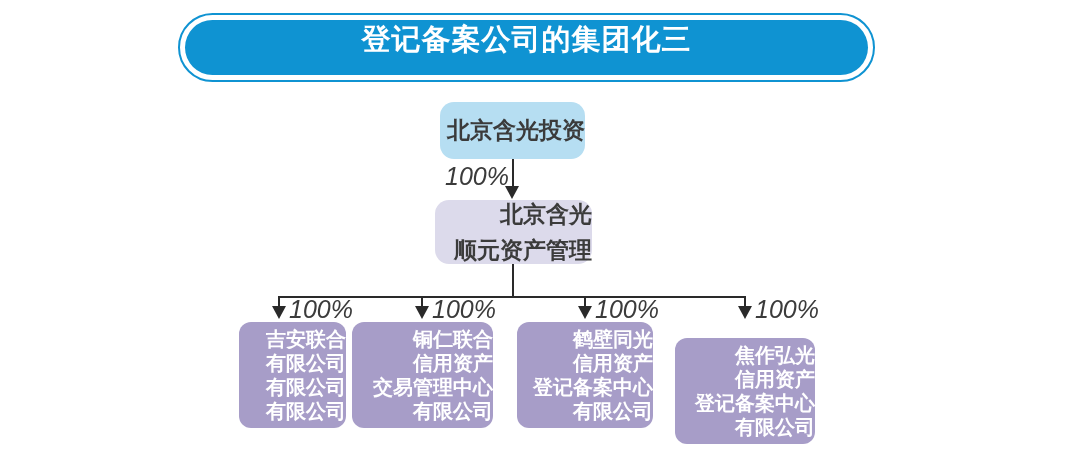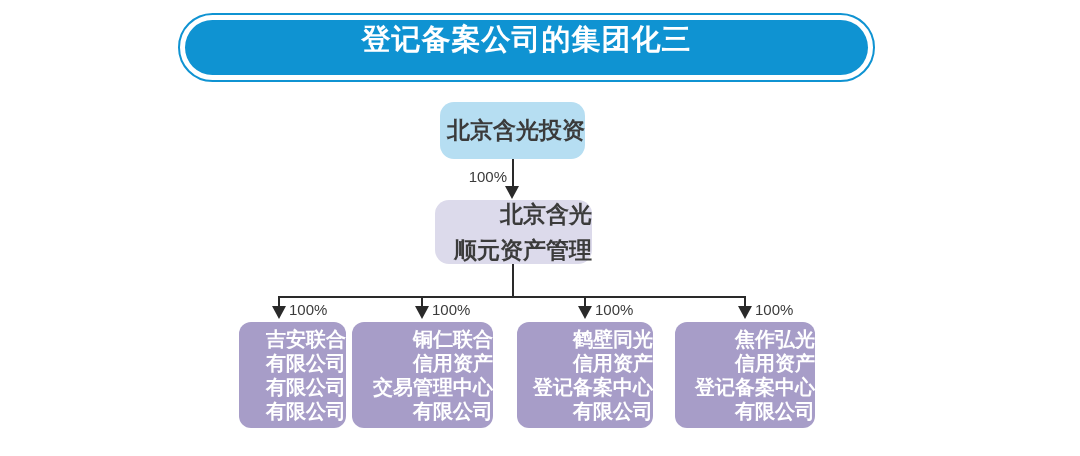--- a/index.html
+++ b/index.html
@@ -34,34 +34,34 @@
     left:435px;top:200px;width:157px;height:64px;background:#dcdaeb;border-radius:14px;gap:8px;
   }
   .node-middle span{color:#3b3b3b;font-size:23px;font-weight:bold;line-height:28px;}
   .node-child{
     top:322px;height:106px;background:#a79dc8;border-radius:12px;
   }
   .node-child span{color:#ffffff;font-size:20px;font-weight:bold;line-height:24px;}
   .child-a{left:239px;width:107px;}
   .child-b{left:352px;width:141px;}
   .child-c{left:517px;width:136px;}
-  .child-d{left:675px;width:140px;}
+  .child-d{left:675px;width:140px;margin-top:16px;}
   
   .line{position:absolute;background:#2a2a2a;}
   .v-line{width:2px;}
   .h-line{height:2px;}
   
   .arrowhead{
     position:absolute;width:0;height:0;
     border-left:7px solid transparent;border-right:7px solid transparent;
     border-top:13px solid #2a2a2a;
   }
   
   .pct{
-    position:absolute;color:#3b3b3b;font-size:15px;line-height:21px;white-space:nowrap;
+    position:absolute;color:#3b3b3b;font-size:25px;line-height:21px;white-space:nowrap;font-style:italic;
   }
   .pct-right{text-align:left;}
   .pct-left{text-align:right;}
 </style>
 </head>
 <body>
 
 <div class="canvas">
 
   <div class="title-outer">

